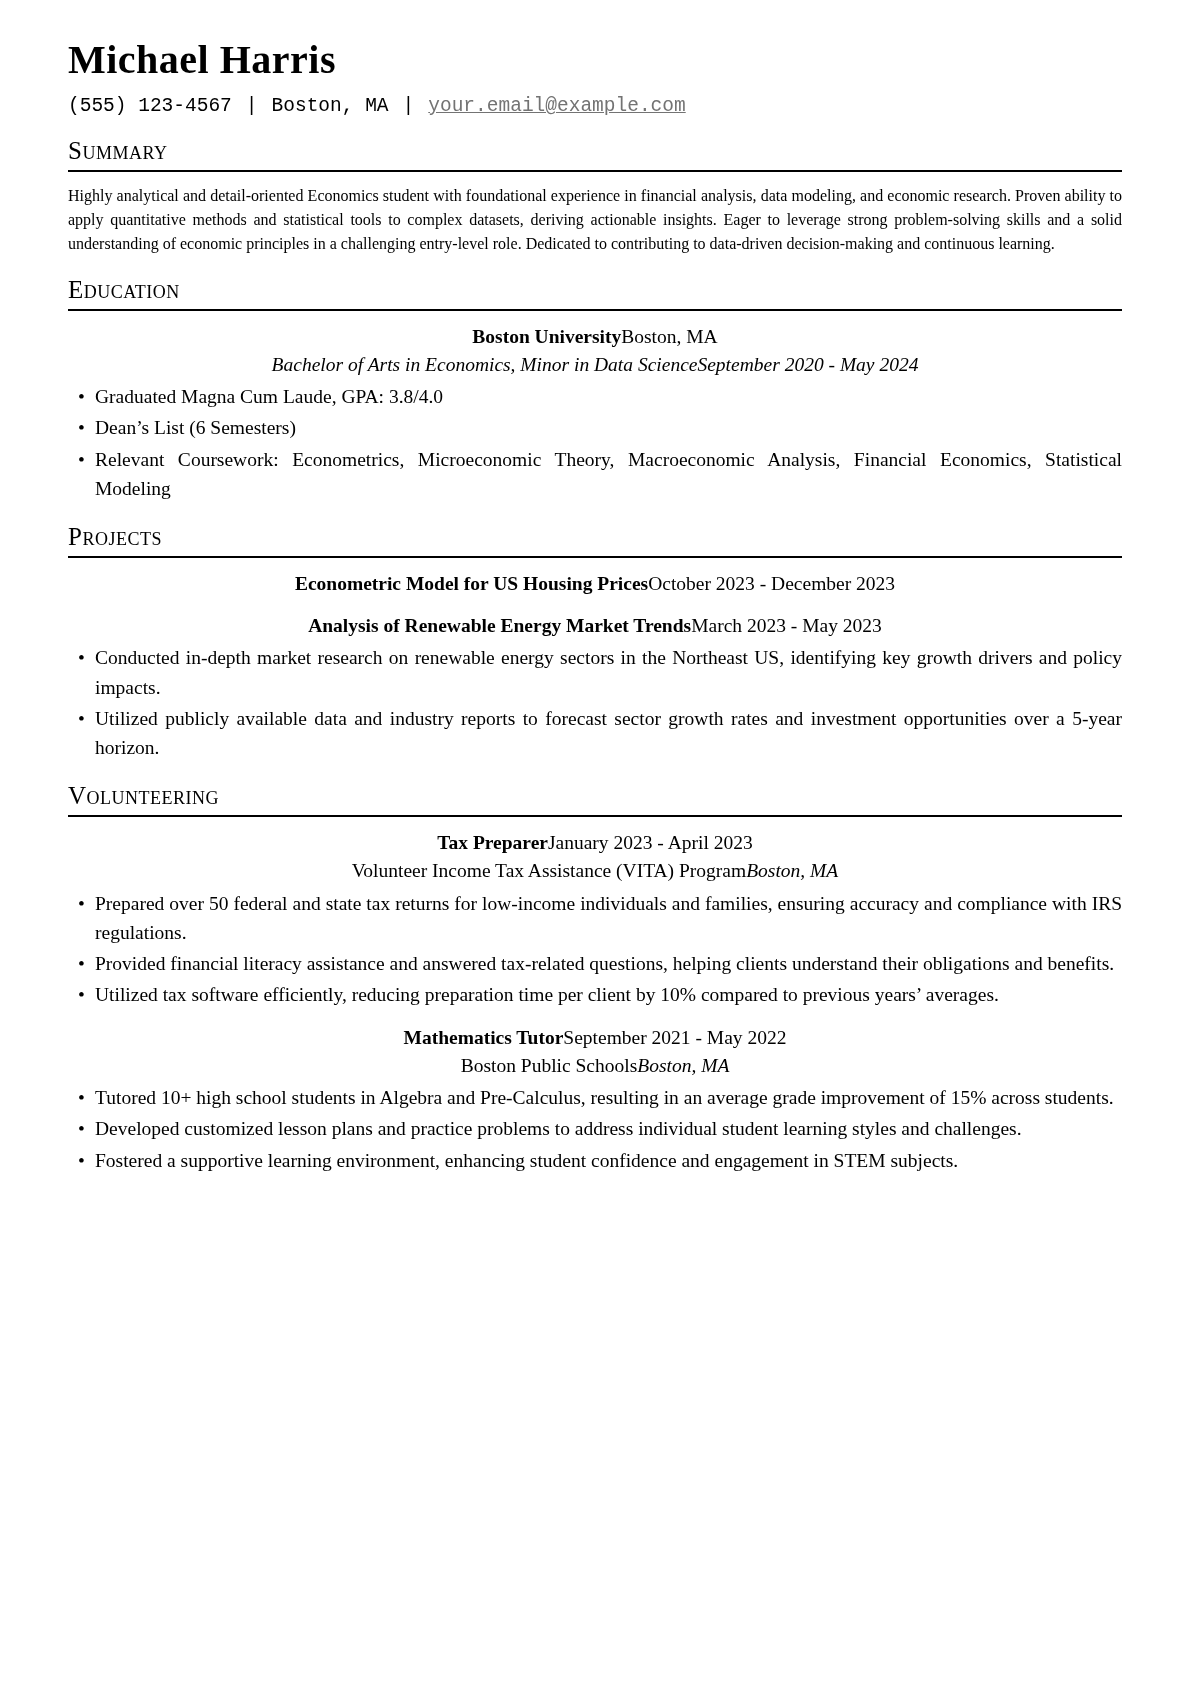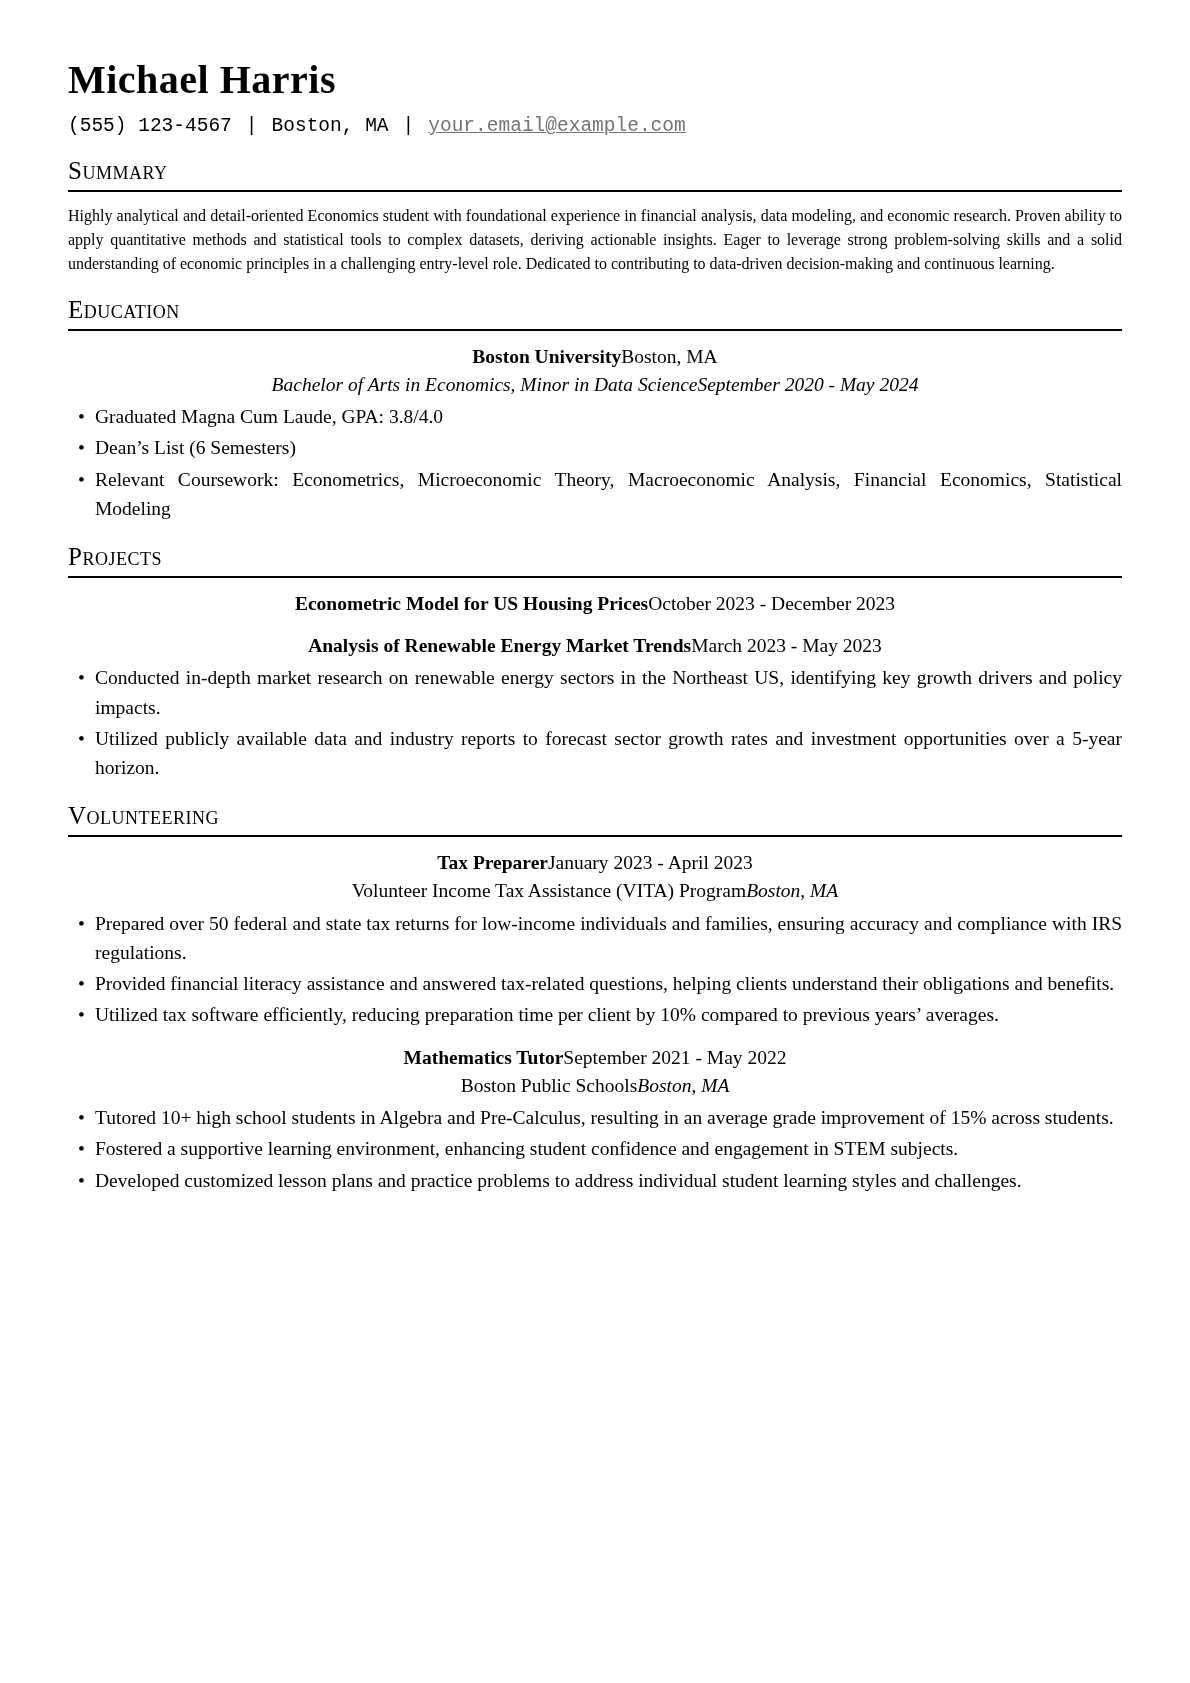--- a/index.html
+++ b/index.html
@@ -7,21 +7,21 @@
   body {
     width: 1190px;
     min-height: 1683px;
     margin: 0 auto;
     font-family: "Liberation Serif", "DejaVu Serif", serif;
     color: #000000;
   }
   .page {
     width: 1190px;
     min-height: 1683px;
-    padding: 56px 68px 60px 68px;
+    padding: 36px 68px 60px 68px;
   }
 
   
   .resume-name {
     font-size: 40px;
     font-weight: 700;
     letter-spacing: 0.5px;
     margin-bottom: 12px;
   }
   .contact-line {
@@ -186,19 +186,19 @@
       <div class="entry-row">
         <span class="bold">Mathematics Tutor</span>
         <span>September 2021 - May 2022</span>
       </div>
       <div class="entry-row">
         <span>Boston Public Schools</span>
         <span class="italic">Boston, MA</span>
       </div>
       <ul class="bullets">
         <li>Tutored 10+ high school students in Algebra and Pre-Calculus, resulting in an average grade improvement of 15% across students.</li>
+        <li>Developed customized lesson plans and practice problems to address individual student learning styles and challenges.</li>
         <li>Fostered a supportive learning environment, enhancing student confidence and engagement in STEM subjects.</li>
-        <li>Developed customized lesson plans and practice problems to address individual student learning styles and challenges.</li>
       </ul>
     </div>
   </div>
 
 </div>
 
 </body></html>

